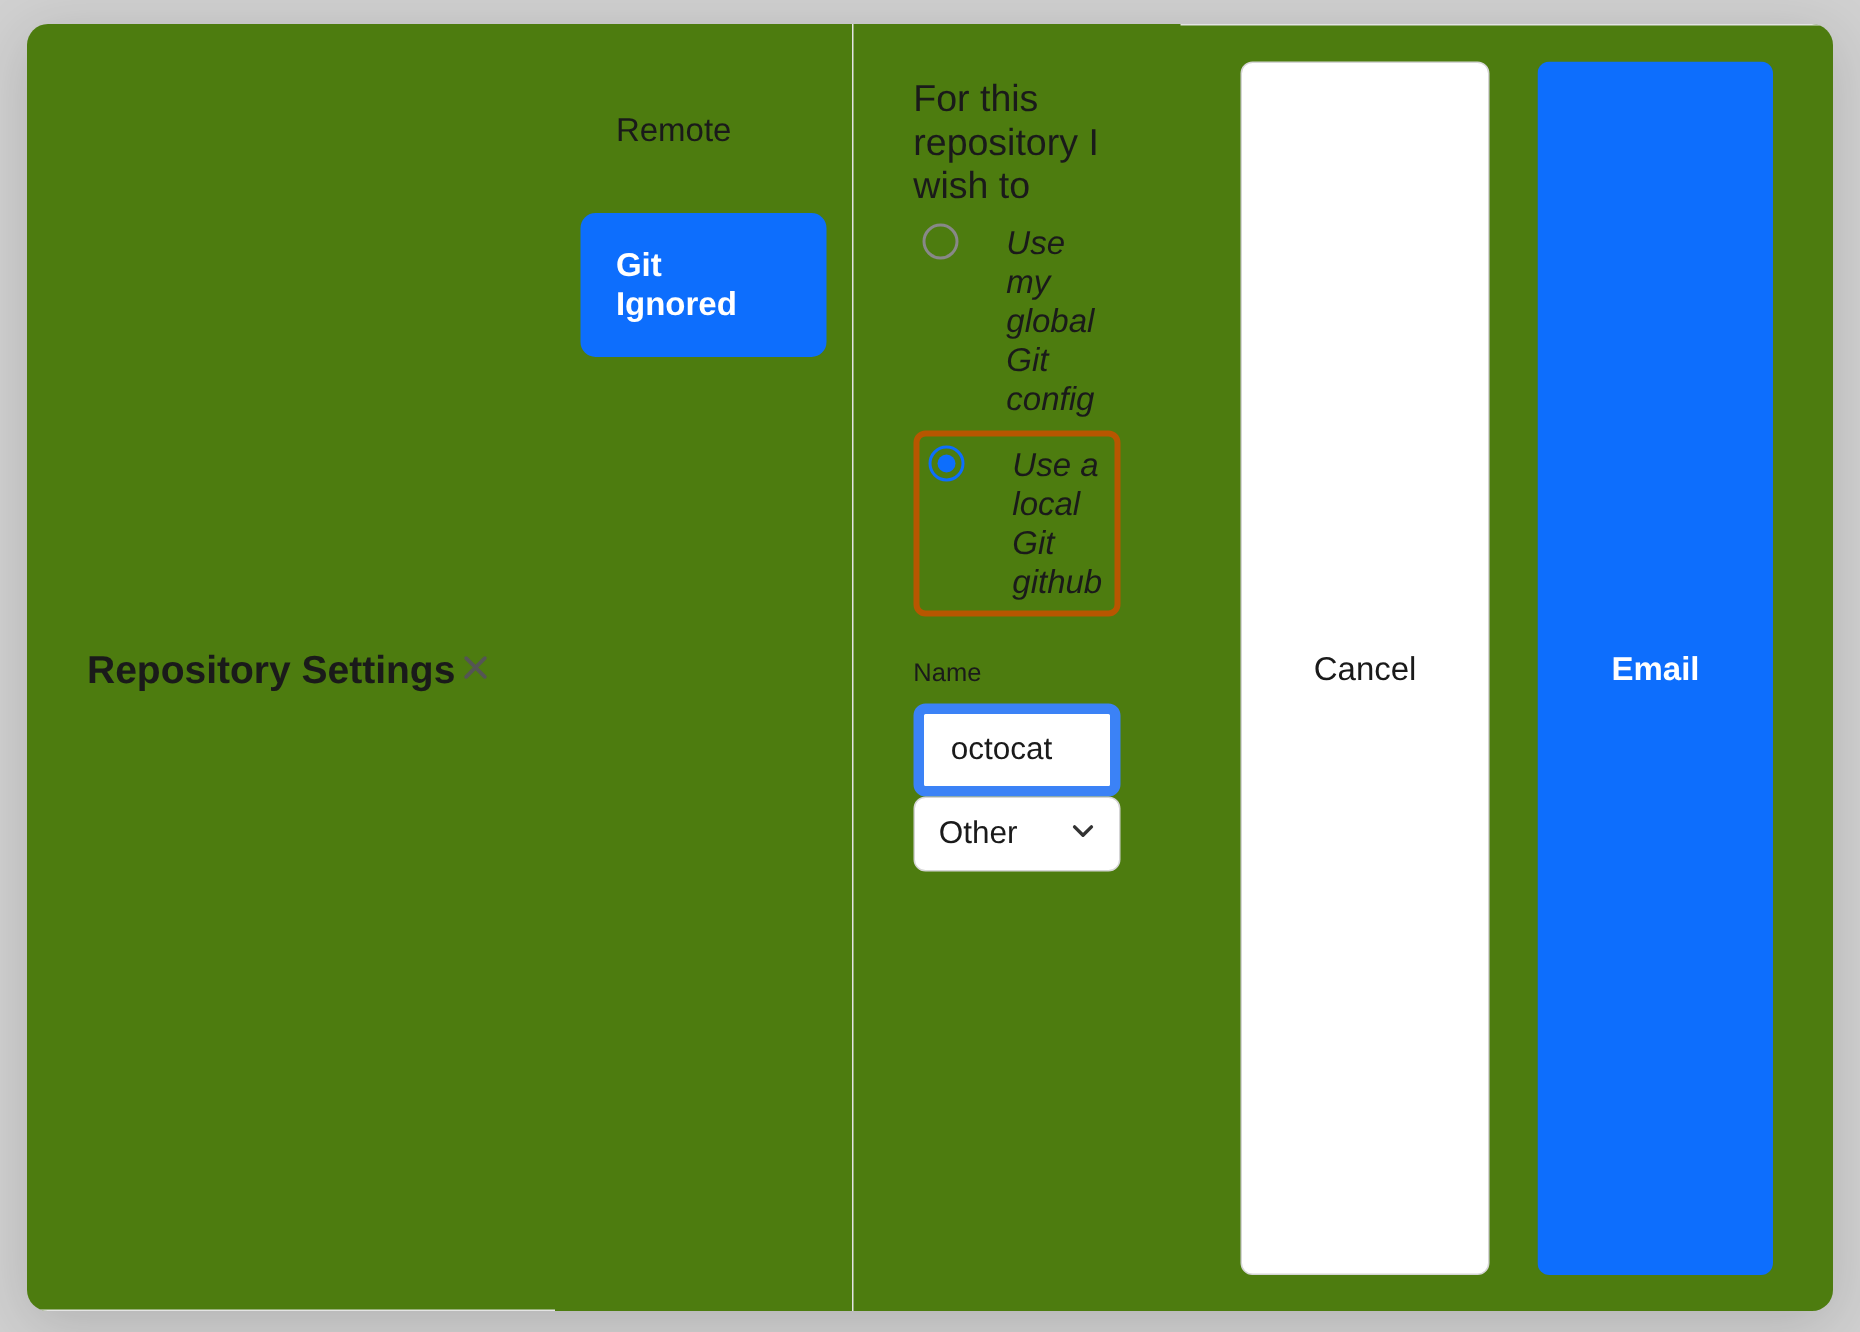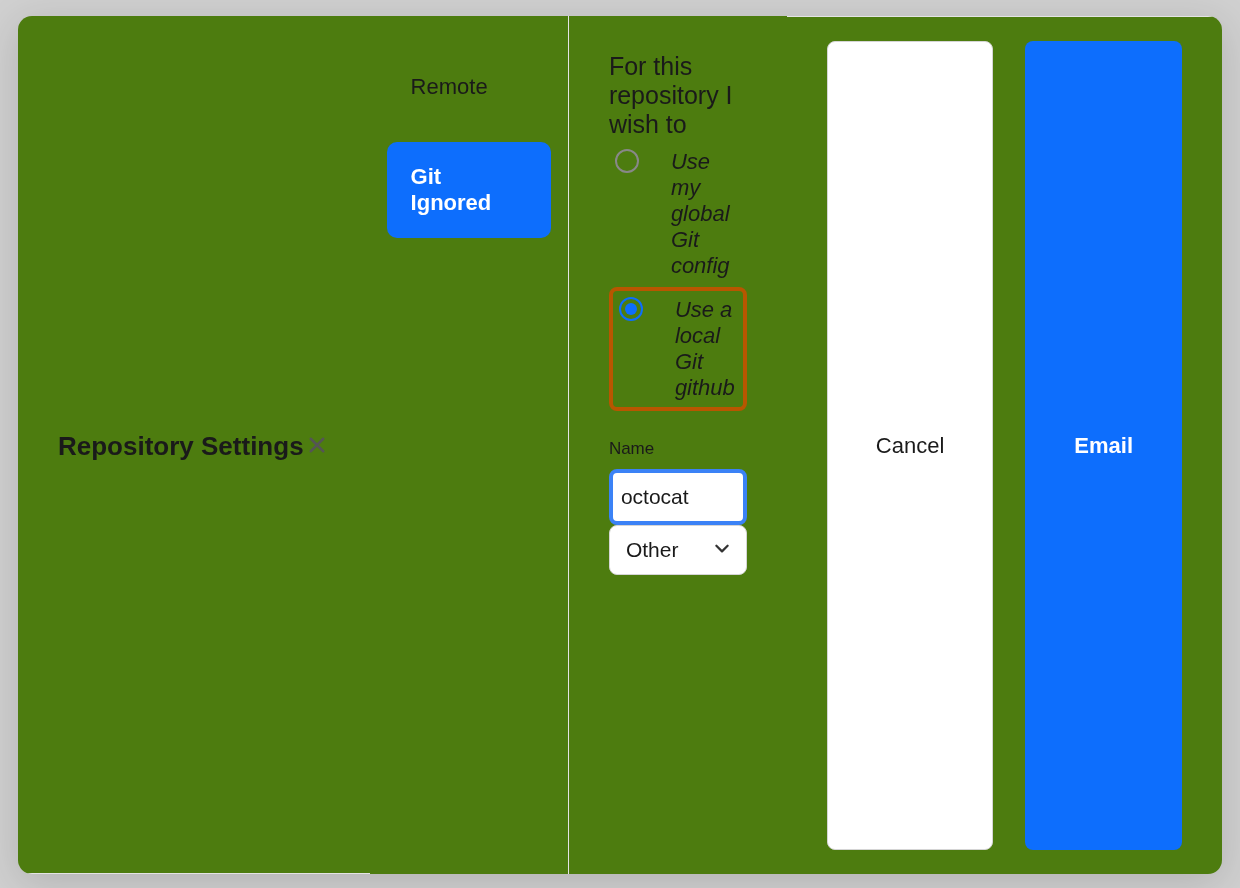--- a/index.html
+++ b/index.html
@@ -109,22 +109,22 @@
     }
     .field-label {
       font-size: 17px;
       color: #1a1a1a;
       margin-top: 28px;
       margin-bottom: 10px;
     }
     .text-input {
       width: 100%;
       font-size: 21px;
-      padding: 12px 8px;
-      border: 4px solid #3b82f6;
+      padding: 12px 18px;
+      border: 7px solid #3b82f6;
       border-radius: 8px;
       color: #1a1a1a;
       background: #fff;
       font-family: inherit;
     }
     .select-wrap {
       position: relative;
       width: 100%;
     }
     .select-input {

